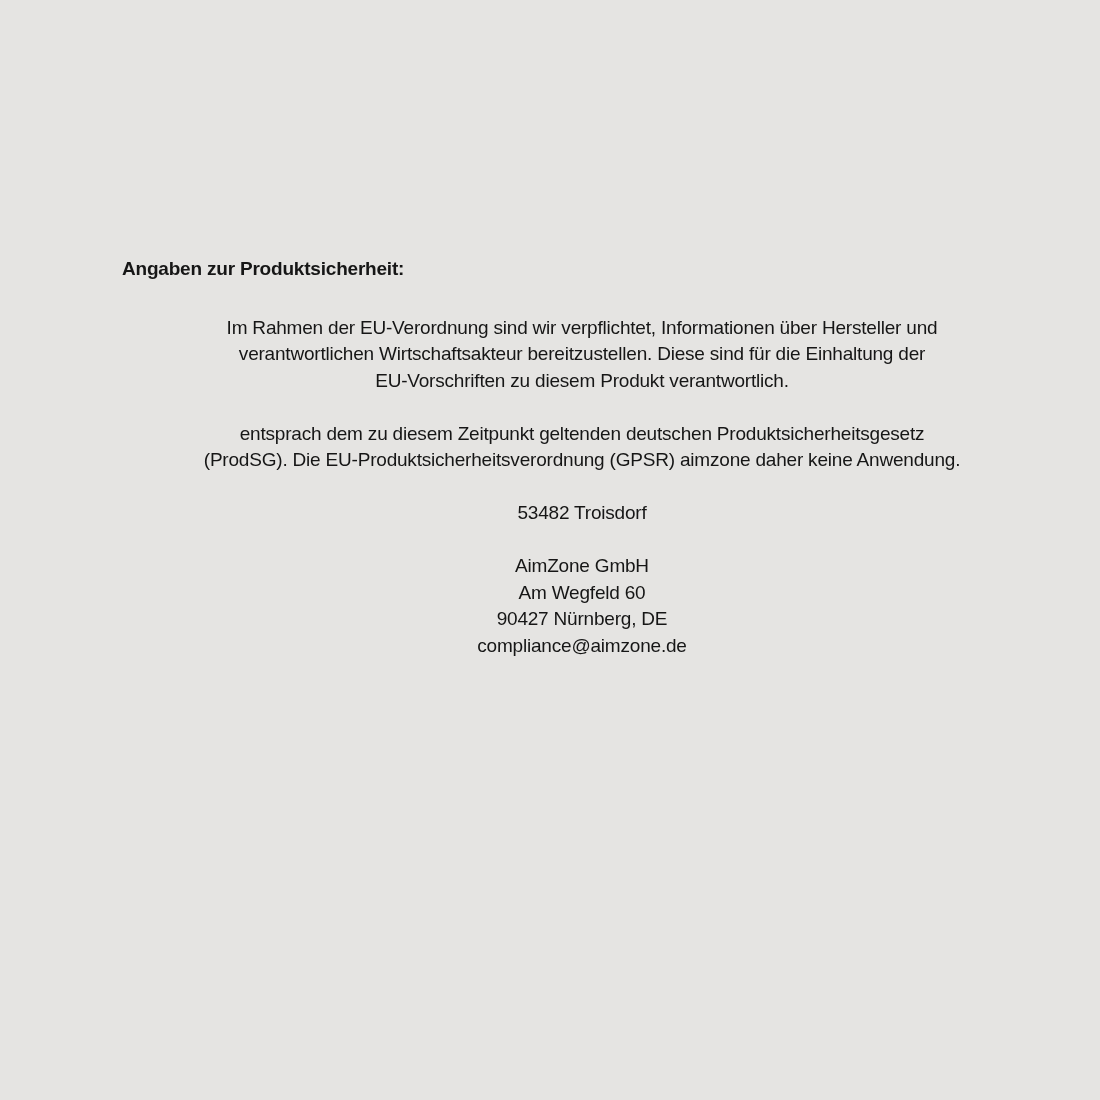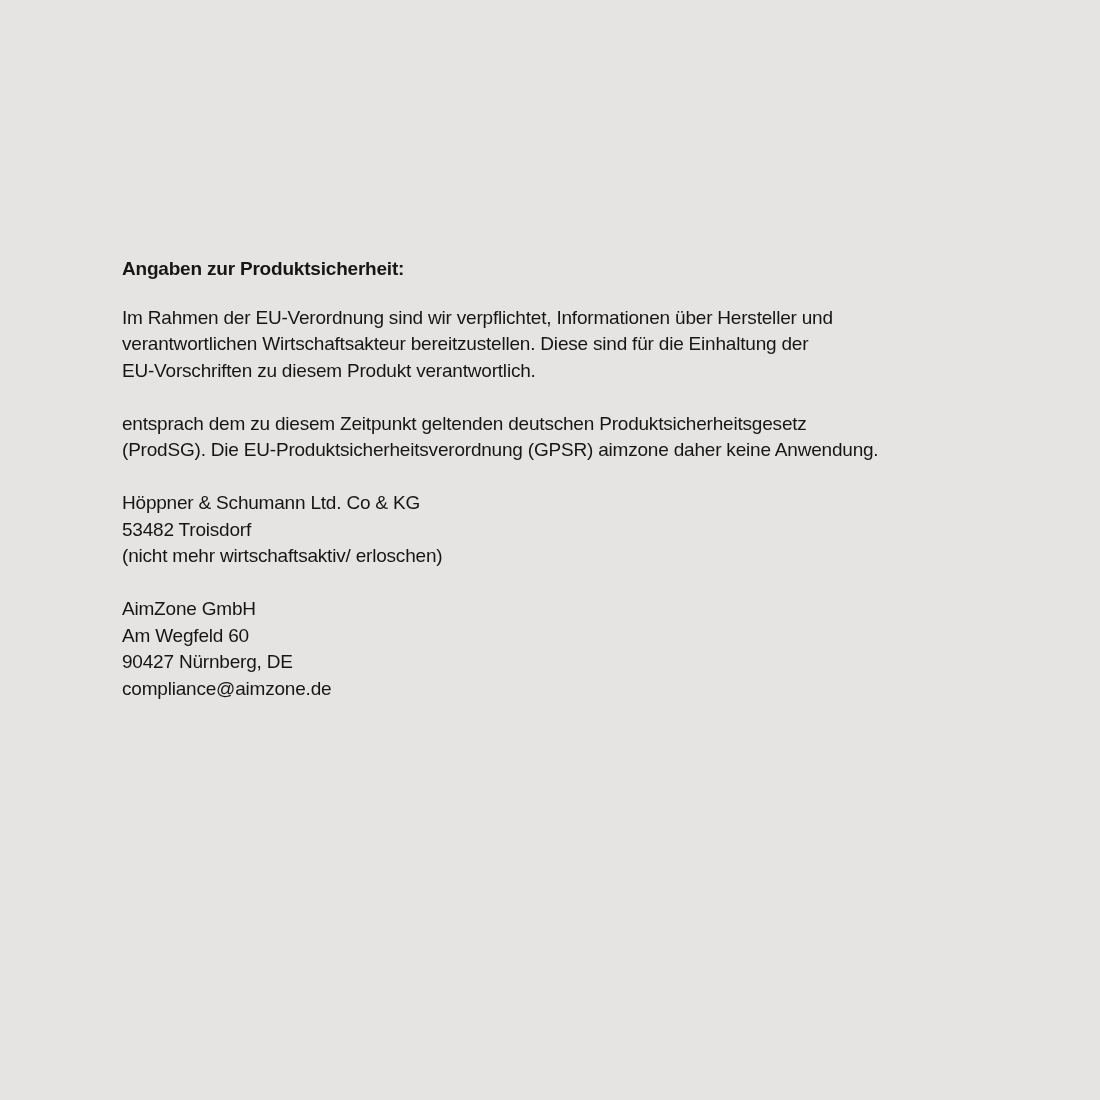--- a/index.html
+++ b/index.html
@@ -24,30 +24,31 @@
   .heading {
     font-size: 19px;
     font-weight: 700;
     line-height: 26.5px;
     letter-spacing: -0.2px;
     margin: 0;
     white-space: nowrap;
   }
   .block {
     margin: 0 0 26.5px 0;
+    text-align: center;
   }
   .line {
     font-size: 19px;
     font-weight: 400;
     line-height: 26.5px;
     letter-spacing: -0.2px;
     white-space: nowrap;
   }
   .title-block {
-    margin: 0 0 22px 0;
+    margin: 0 0 32px 0;
   }
 </style>
 </head>
 <body>
 
 <div class="content">
 
   <div class="title-block">
     <div class="heading">Angaben zur Produktsicherheit:</div>
   </div>
@@ -57,23 +58,21 @@
     <div class="line">verantwortlichen Wirtschaftsakteur bereitzustellen. Diese sind für die Einhaltung der</div>
     <div class="line">EU-Vorschriften zu diesem Produkt verantwortlich.</div>
   </div>
 
   <div class="block">
     <div class="line">entsprach dem zu diesem Zeitpunkt geltenden deutschen Produktsicherheitsgesetz</div>
     <div class="line">(ProdSG). Die EU-Produktsicherheitsverordnung (GPSR) aimzone daher keine Anwendung.</div>
   </div>
 
   <div class="block">
-    <div class="line">Höppner &amp; Schumann Ltd. Co &amp; KG</div>
     <div class="line">53482 Troisdorf</div>
-    <div class="line">(nicht mehr wirtschaftsaktiv/ erloschen)</div>
   </div>
 
   <div class="block">
     <div class="line">AimZone GmbH</div>
     <div class="line">Am Wegfeld 60</div>
     <div class="line">90427 Nürnberg, DE</div>
     <div class="line">compliance@aimzone.de</div>
   </div>
 
 </div>

